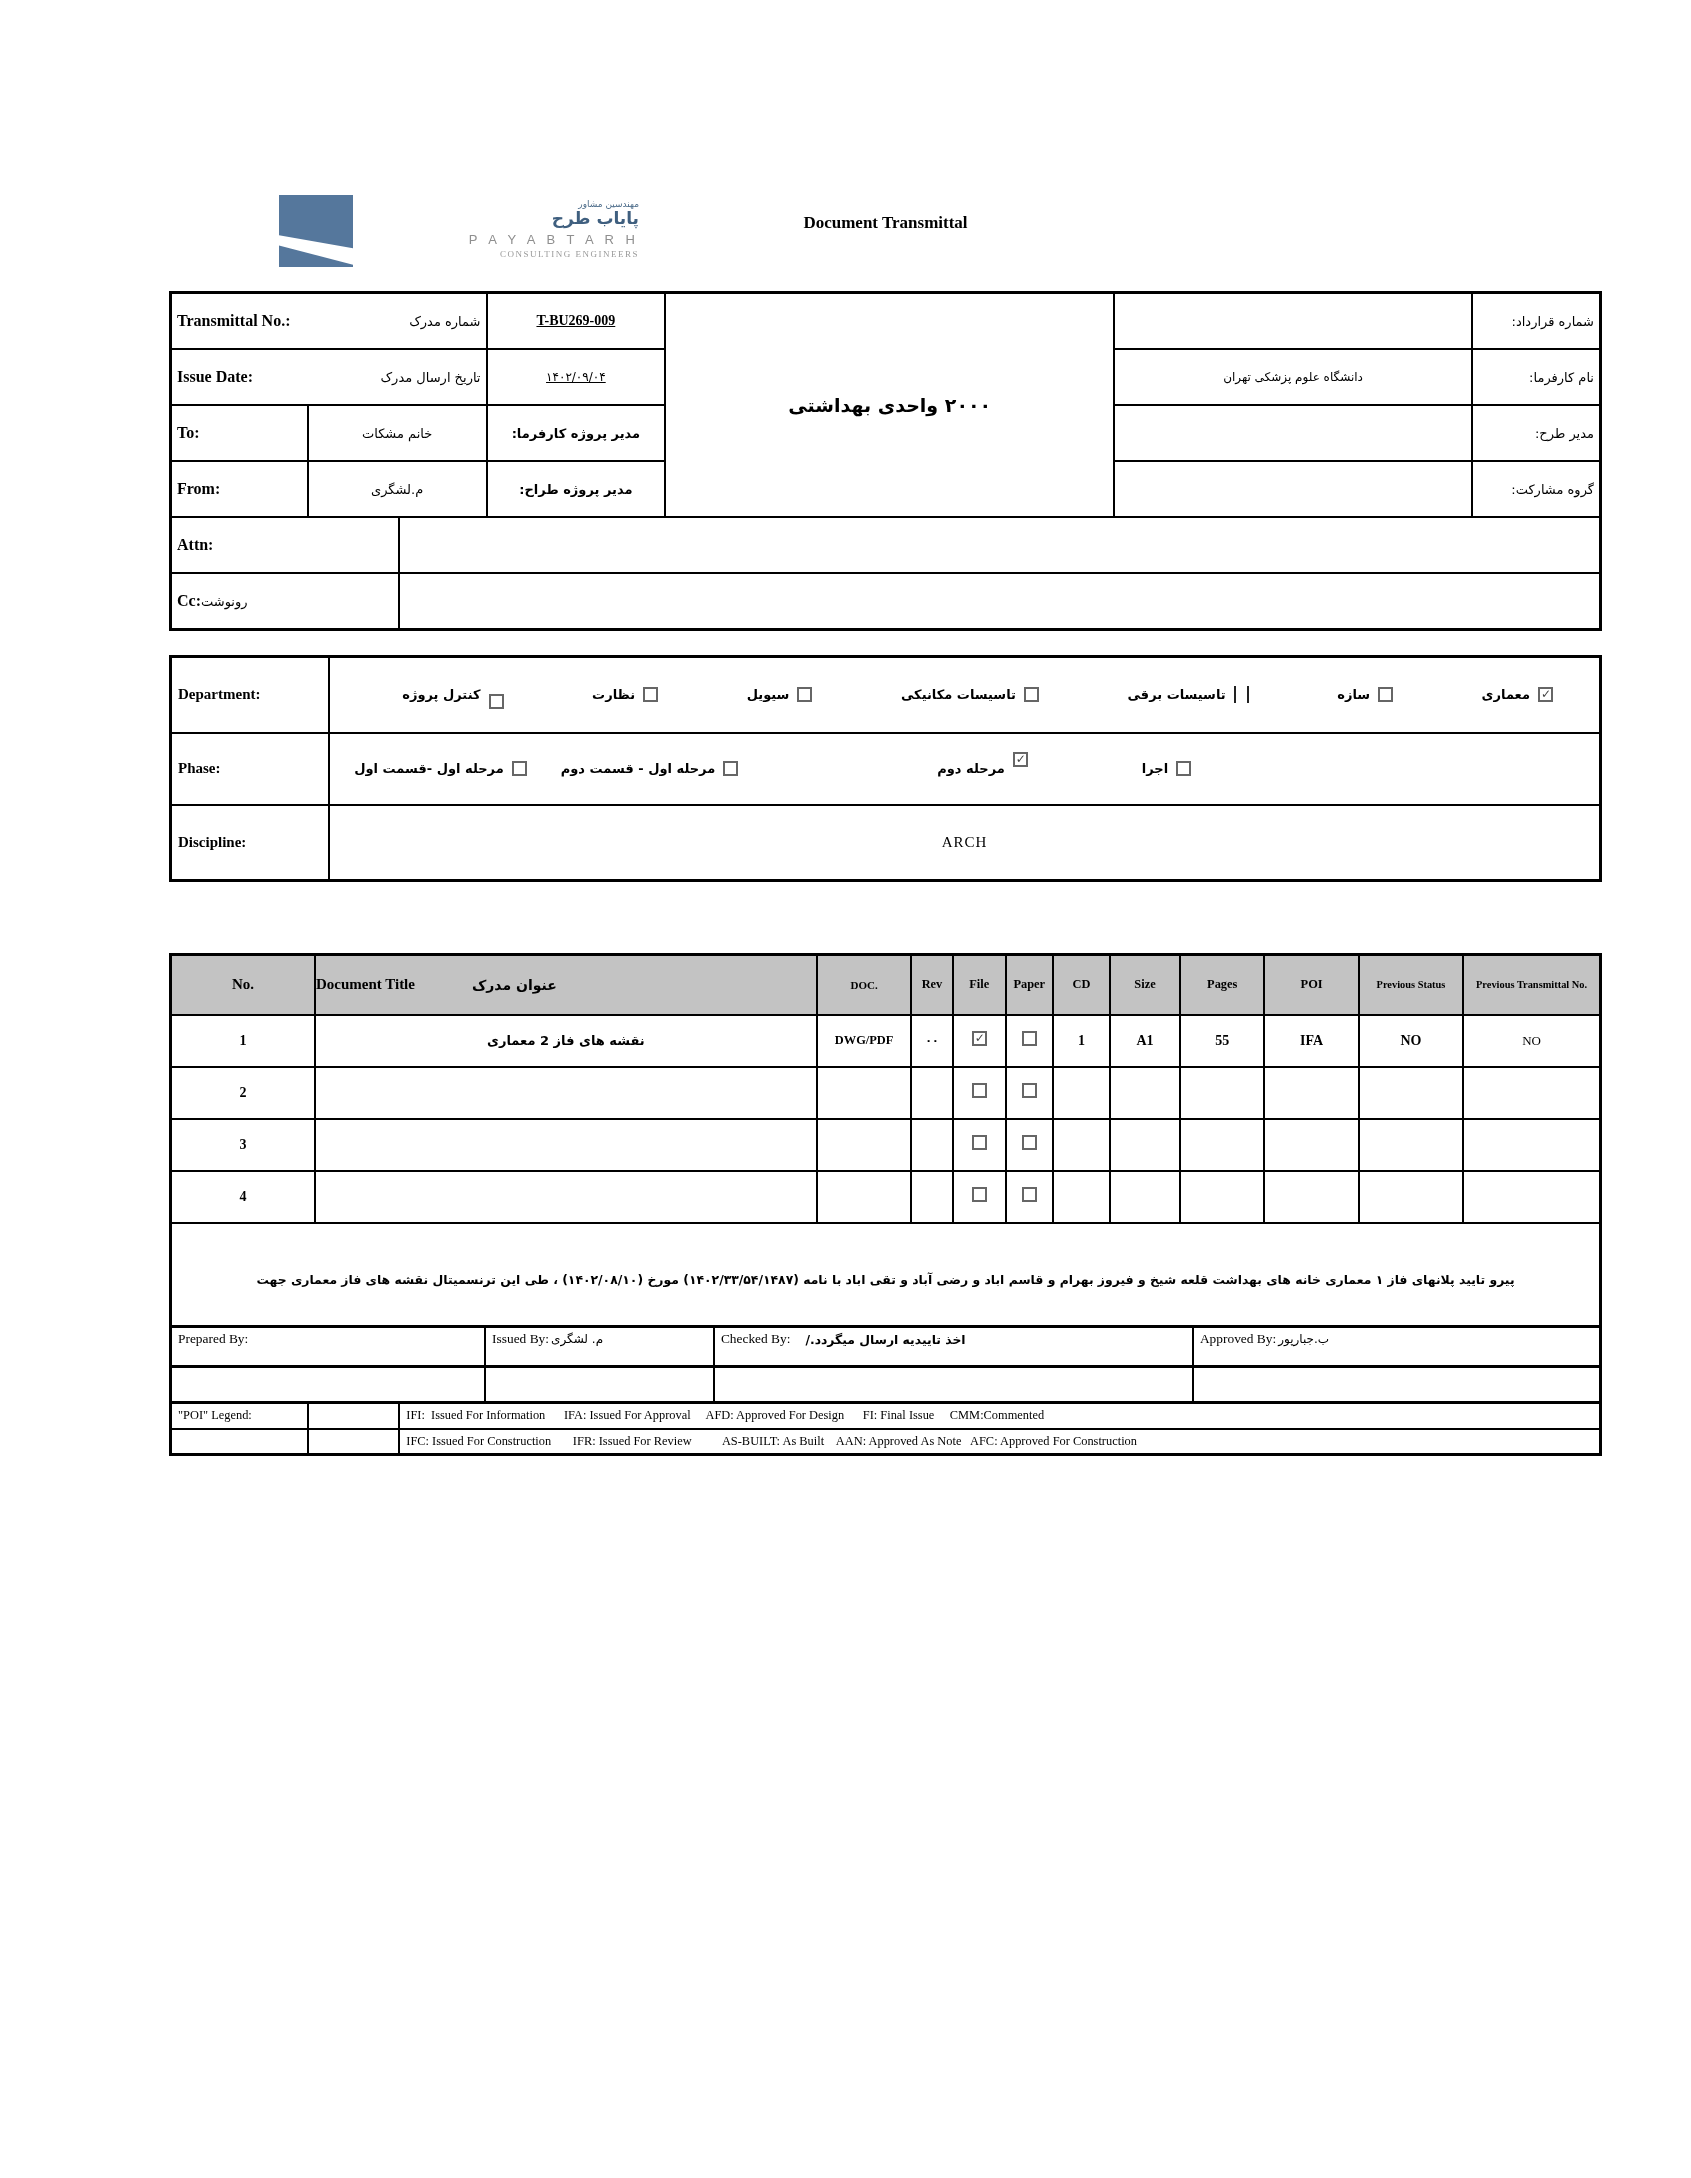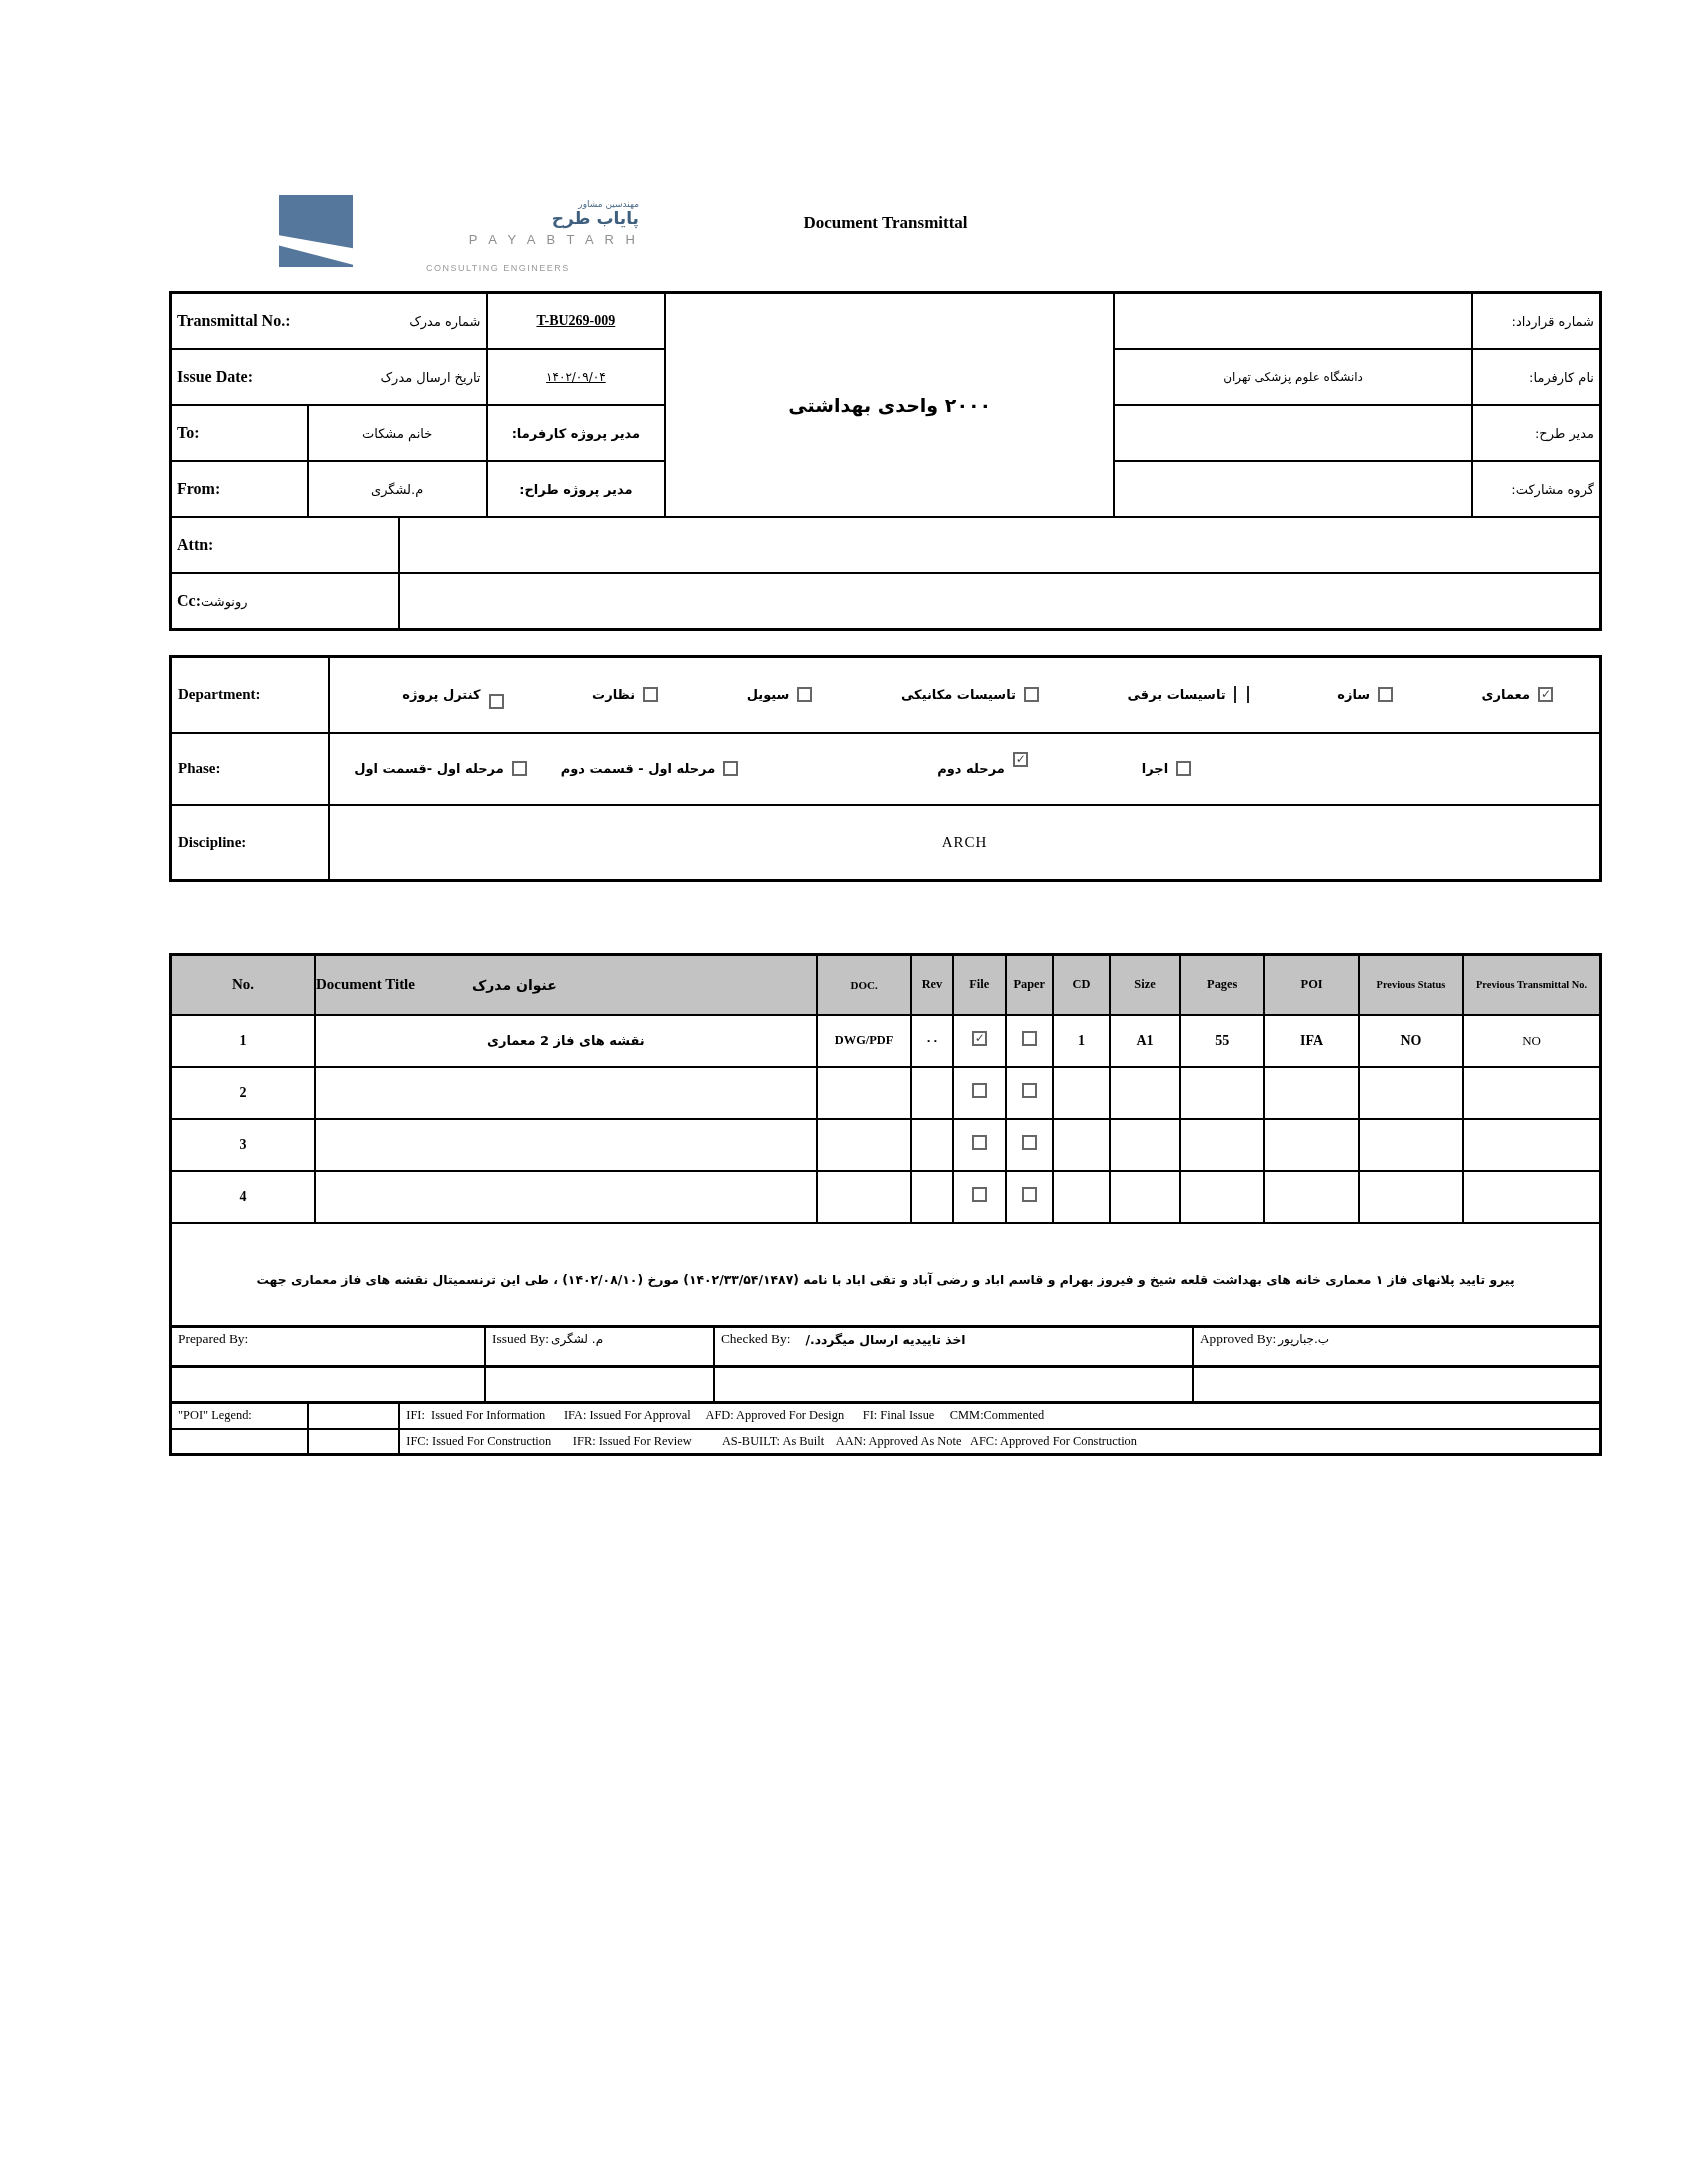--- a/index.html
+++ b/index.html
@@ -13,22 +13,22 @@
               background:#55779c; overflow:hidden; }
   .swoosh { position:absolute; inset:0; background:#ffffff;
             clip-path:polygon(0% 56%, 100% 74%, 100% 97%, 0% 70%); }
   .logo-text { position:absolute; left:426px; top:199px; width:213px; }
   .logo-fa-small { font-family:"DejaVu Sans",sans-serif; font-size:9px; color:#4a6a88;
                    direction:rtl; }
   .logo-fa-big { font-family:"DejaVu Sans",sans-serif; font-size:17px; font-weight:bold;
                  color:#3f5f7f; text-align:right; direction:rtl; line-height:1.15; }
   .logo-en { font-family:"Liberation Sans","DejaVu Sans",sans-serif; font-size:13px;
              letter-spacing:4px; color:#8f8f8f; text-align:right; margin-top:3px; white-space:nowrap; }
-  .logo-en-sub { font-family:Liberation Sans, sans-serif; font-size:9px;
-                 letter-spacing:1.5px; color:#9a9a9a; margin-top:16px; }
+  .logo-en-sub { font-family:Liberation Serif, serif; font-size:9px;
+                 letter-spacing:1.5px; color:#9a9a9a; text-align:right; margin-top:2px; }
 
   .doc-title { position:absolute; left:169px; top:213px; width:1433px; text-align:center;
                font-size:17px; font-weight:bold; }
 
   
   table { border-collapse:collapse; table-layout:fixed; width:1433px; }
   td { border:2px solid #000; vertical-align:middle; overflow:hidden; }
   table.framed { border:3px solid #000; }
 
   .fa { font-family:"DejaVu Sans",sans-serif; direction:rtl; }

